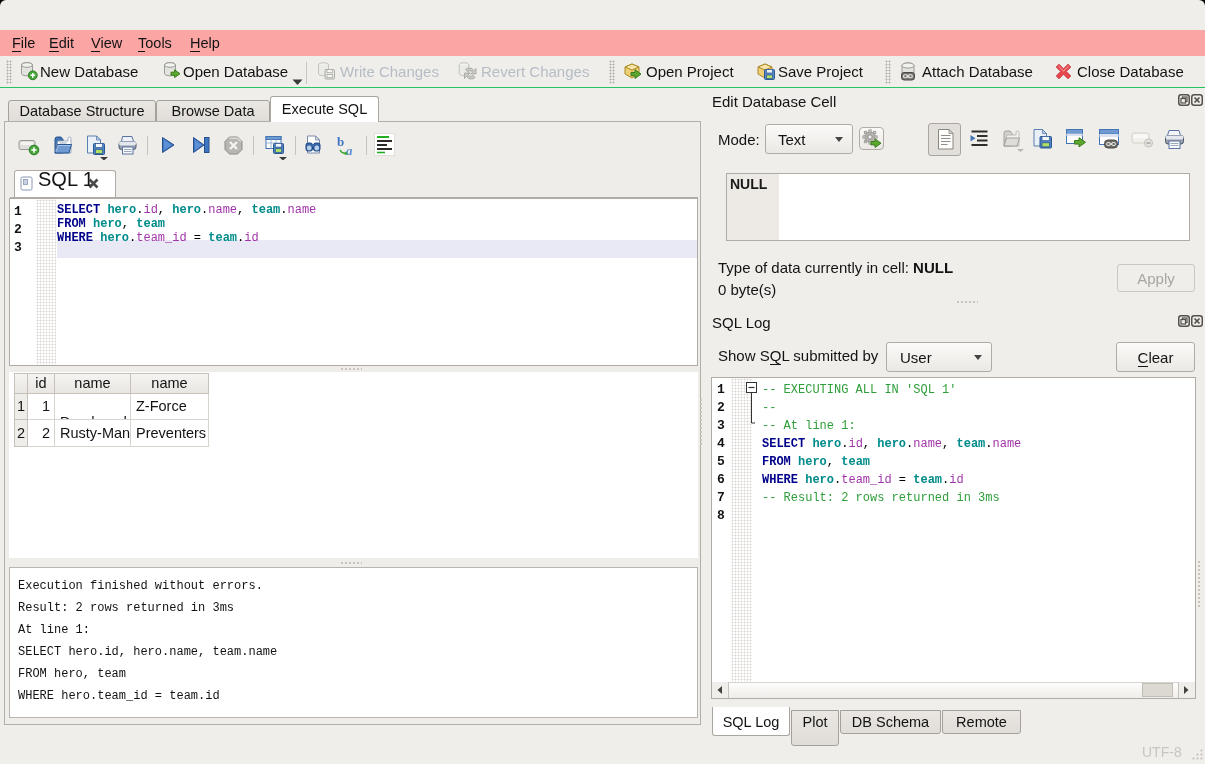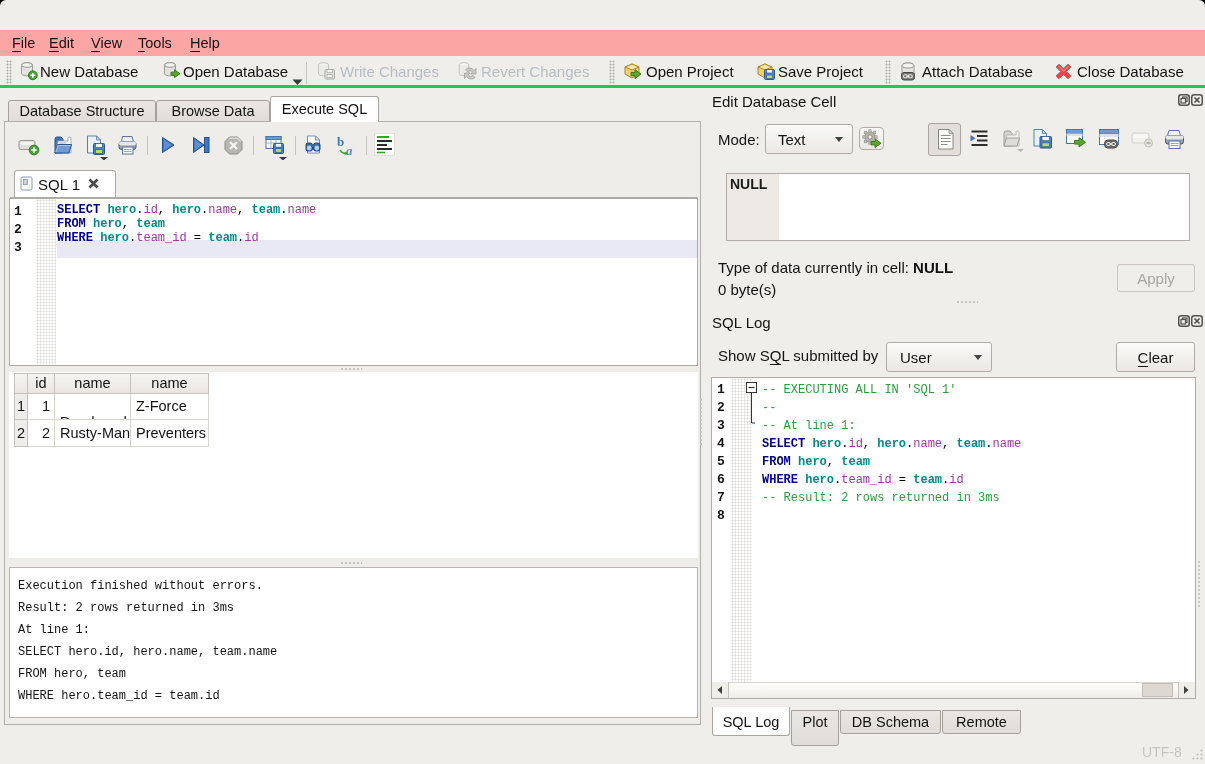--- a/index.html
+++ b/index.html
@@ -15,21 +15,21 @@
   font-size:15px; font-weight:bold; }
 .winbtn { position:absolute; top:6px; width:17px; height:17px; border-radius:50%; }
 .winbtn.gray { background:radial-gradient(circle at 50% 38%, #75726b, #56544e); border:1px solid #2b2a26; }
 .winbtn.orange { background:radial-gradient(circle at 50% 35%, #f4764a, #e8521f); border:1px solid #8c2f0e; }
 .winbtn svg { position:absolute; left:2px; top:2px; }
 
 #menubar { position:absolute; left:0; top:30px; width:1205px; height:26px; background:#fca5a5; }
 .menuitem { position:absolute; top:5px; font-size:14.5px; color:#131313; }
 .mn { border-bottom:1px solid #131313; padding-bottom:0px; }
 
-#toolbar { position:absolute; left:0; top:56px; width:1205px; height:32px; background:#f0eeea; border-bottom:3px solid #22c55e; }
+#toolbar { position:absolute; left:0; top:56px; width:1205px; height:32px; background:#f0eeea; border-bottom:1px solid #22c55e; }
 .tbtext { position:absolute; top:7px; font-size:15px; color:#131313; white-space:nowrap; }
 .tbtext.dis { color:#b6bcc5; }
 .grip { position:absolute; width:6px; background-image:radial-gradient(circle, #b2afa8 0.9px, transparent 1.1px); background-size:3px 3px; }
 
 .tab { position:absolute; font-size:14.5px; color:#131313; text-align:center;
   background:linear-gradient(#eae7e2,#e0ddd8); border:1px solid #a5a19a; border-radius:3px 3px 0 0; }
 .tab.active { background:#fff; border-color:#aaa69f; }
 
 #leftpane { position:absolute; left:4px; top:121px; width:697px; height:604px; background:#efede9; border:1px solid #b3afa8; }
 
@@ -217,21 +217,21 @@
       <path d="M3 4 h12" stroke="#22b022" stroke-width="2"></path>
       <path d="M3 8 h15" stroke="#2a2a28" stroke-width="2"></path>
       <path d="M3 12 h10" stroke="#2a2a28" stroke-width="2"></path>
       <path d="M3 16 h15" stroke="#2a2a28" stroke-width="2"></path>
       <path d="M3 19.5 h8" stroke="#22b022" stroke-width="1.6"></path>
     </svg>
   </div>
 
   <div class="abs" style="left:14px; top:170px; width:102px; height:28px; background:#fff; border:1px solid #b0aca5; border-bottom:none; border-radius:3px 3px 0 0;"></div>
   <div class="abs" style="left:10px; top:197px; width:688px; height:1px; background:#b0aca5;"></div>
-  <div class="abs" style="left:38px; top:176px; font-size:15px; color:#131313;">SQL 1</div>
+  <div class="abs" style="left:38px; top:168px; font-size:20px; color:#131313;">SQL 1</div>
   <svg class="abs" style="left:20px; top:176px;" width="14" height="16">
       <rect x="1" y="1" width="11" height="13" rx="1.5" fill="#fdfdfc" stroke="#8a98b8"></rect>
       <rect x="3.5" y="3.5" width="4" height="5" fill="#c9d2e4" stroke="#8a98b8" stroke-width="0.8"></rect>
     </svg>
   <svg class="abs" style="left:87px; top:177px;" width="13" height="13">
       <path d="M2.5 2.5 L10.5 10.5 M10.5 2.5 L2.5 10.5" stroke="#4a4a48" stroke-width="2.6"></path>
     </svg>
 
   <div class="whitebox" style="left:9px; top:198px; width:689px; height:168px;"></div>
   <div class="abs foldtex" style="left:36px; top:199px; width:20px; height:166px;"></div>

